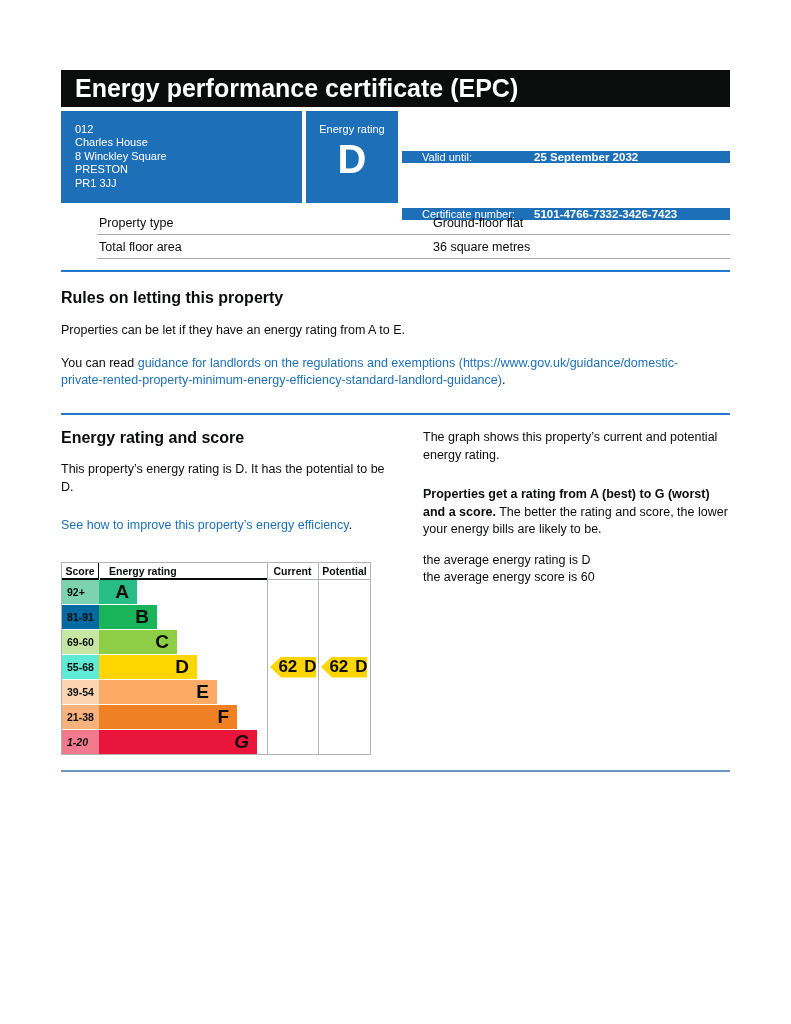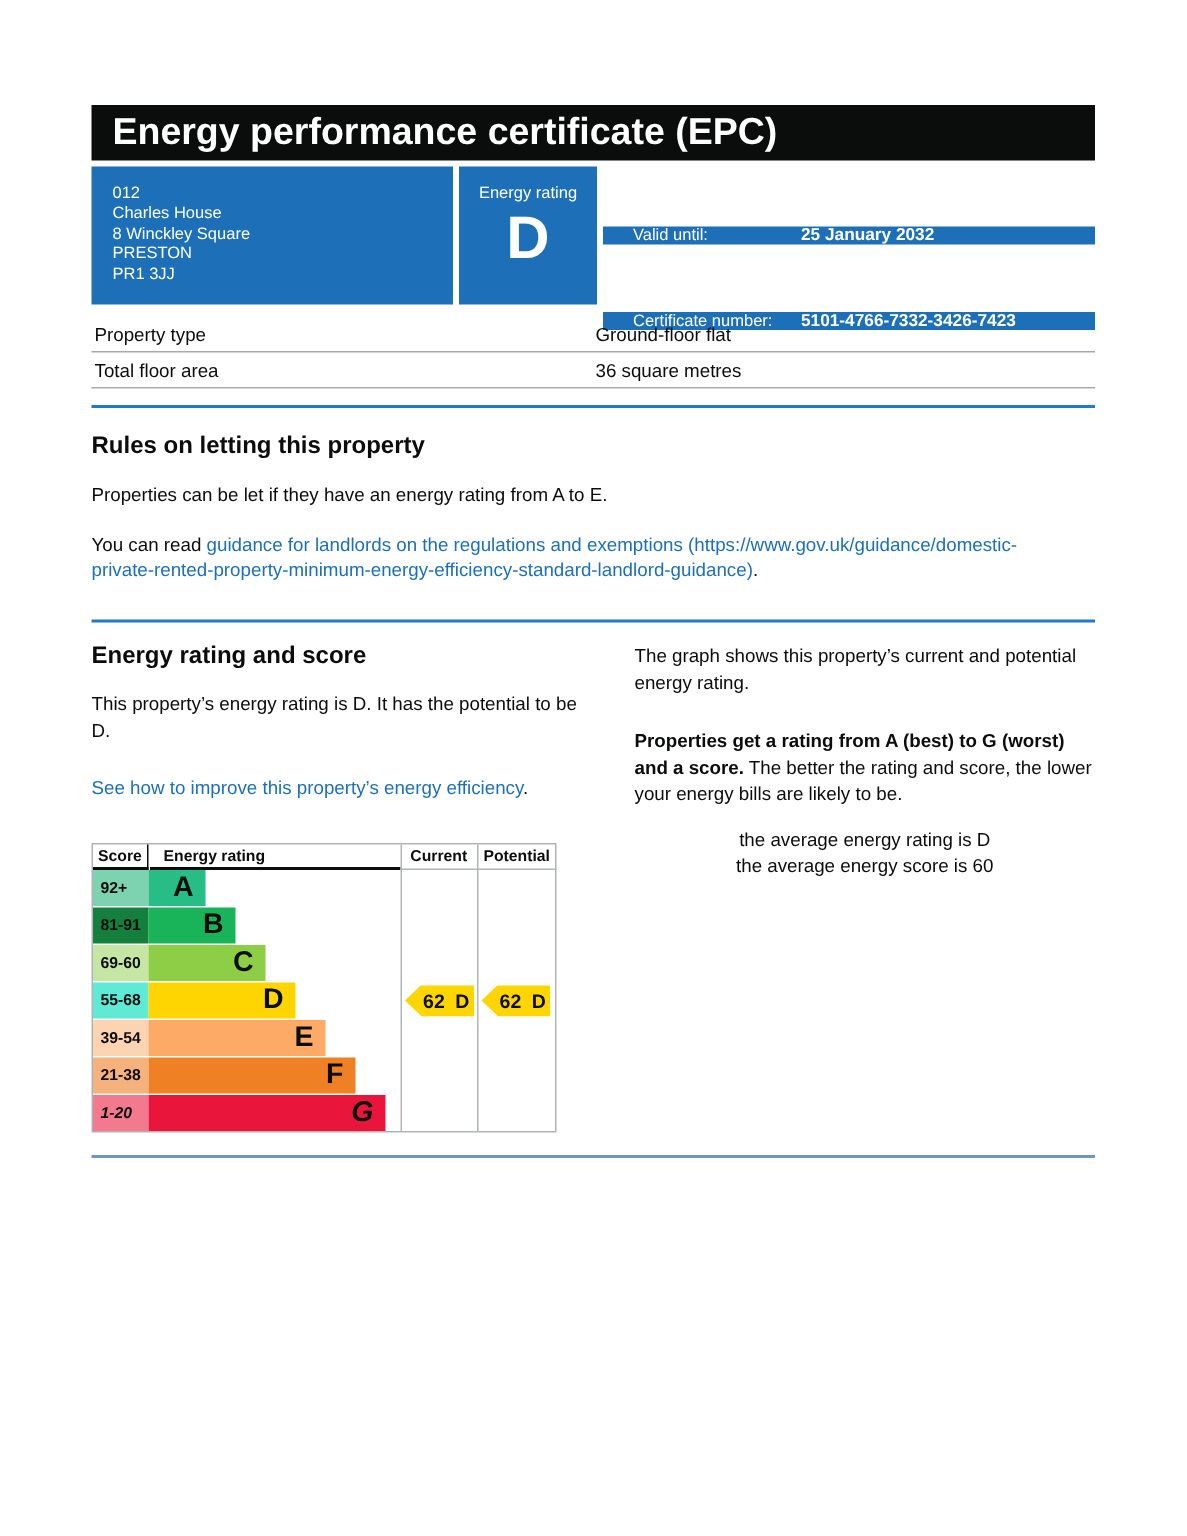--- a/index.html
+++ b/index.html
@@ -24,21 +24,21 @@
   .address-box { width: 241px; padding: 12px 14px; font-size: 11px; line-height: 13.4px; }
   .rating-box { width: 92px; display: flex; flex-direction: column; align-items: center; padding-top: 12px; }
   .rating-box .lbl { font-size: 11px; }
   .rating-box .big { font-size: 40px; font-weight: bold; line-height: 44px; margin-top: 2px; }
   .right-stack { flex: 1; display: flex; flex-direction: column; gap: 5px; }
   .info-box { flex: 1; display: flex; align-items: center; padding-left: 20px; font-size: 11px; margin-top: 40px; }
   .info-box .ilabel { width: 112px; }
   .info-box .ivalue { font-weight: bold; font-size: 11.5px; }
 
   
-  .summary-table { margin-top: 8px; }
+  .summary-table { margin-top: 8px; margin-left: 36px; }
   .srow { display: flex; height: 24px; align-items: center; border-bottom: 1px solid #a9a9a9; font-size: 12.5px; }
   .srow .slabel { width: 336px; padding-left: 2px; }
 
   .rule { border: none; height: 2px; background: #2377cc; }
   .rule.r1 { margin-top: 11px; }
   .rule.r2 { margin-top: 24px; }
   .rule.footer { background: #6e96be; margin-top: 15px; }
 
   
   h2.section-h { font-size: 16px; font-weight: bold; margin-top: 17px; }
@@ -50,21 +50,21 @@
   
   .energy { display: flex; margin-top: 14px; }
   .energy .col-left { width: 362px; }
   .energy .col-left h2 { margin-top: 0; }
   .energy .col-left p { font-size: 12.5px; line-height: 17.5px; width: 330px; }
   .energy .col-left .p1 { margin-top: 14px; }
   .energy .col-left .plink { margin-top: 21px; }
   .energy .col-right { width: 307px; font-size: 12.5px; line-height: 17.5px; }
   .energy .col-right .rp2 { margin-top: 22px; }
   .energy .col-right .rp3 { margin-top: 25px; }
-  .energy .col-right .rp4 { margin-top: 13px; text-align: center; }
+  .energy .col-right .rp4 { margin-top: 13px; }
 
   
   .chart {
     position: relative; width: 310px; height: 193px;
     margin-top: 27px; border: 1px solid #b1b4b6; background: #fff;
     font-size: 10.5px;
   }
   .chd { position: absolute; font-weight: bold; top: 0; height: 17px; line-height: 16px; }
   .chd.score { left: 0; width: 37px; text-align: center; border-right: 1px solid #0b0c0c; border-bottom: 2px solid #0b0c0c; }
   .chd.rating { left: 38px; width: 167px; padding-left: 9px; border-bottom: 2px solid #0b0c0c; }
@@ -77,21 +77,21 @@
     padding-left: 5px; font-weight: bold;
   }
   .band-bar {
     height: 24px; display: flex; align-items: center; justify-content: flex-end;
     padding-right: 8px; font-weight: bold; font-size: 19px; color: #0b0c0c;
   }
   .epc-arrow {
     position: absolute; height: 21px; width: 46px;
     clip-path: polygon(0 50%, 11px 0, 100% 0, 100% 100%, 11px 100%);
     display: flex; align-items: center; justify-content: center;
-    font-weight: bold; font-size: 13px; padding-left: 9px;
+    font-weight: bold; font-size: 17px; padding-left: 9px;
   }
   .epc-arrow .band-letter { margin-left: 7px; }
 </style>
 </head>
 <body>
 
 <div class="page">
 
   <header class="banner">Energy performance certificate (EPC)</header>
 
@@ -103,21 +103,21 @@
         <div>PRESTON</div>
         <div>PR1 3JJ</div>
       </div>
     <div class="blue-box rating-box">
       <span class="lbl">Energy rating</span>
       <span class="big">D</span>
     </div>
     <div class="right-stack">
       <div class="blue-box info-box">
         <span class="ilabel">Valid until:</span>
-        <span class="ivalue">25 January 2032</span>
+        <span class="ivalue">25 September 2032</span>
       </div>
       <div class="blue-box info-box">
         <span class="ilabel">Certificate number:</span>
         <span class="ivalue">5101-4766-7332-3426-7423</span>
       </div>
     </div>
   </div>
 
   <div class="summary-table" id="summary-table">
       <div class="srow">
@@ -151,21 +151,21 @@
         <span class="chd rating">Energy rating</span>
         <span class="chd cur">Current</span>
         <span class="chd pot">Potential</span>
         <div class="vline" style="left:205px"></div>
         <div class="vline" style="left:256px"></div>
       <div class="band-row" style="top: 17px;">
             <div class="score-cell" style="background: rgb(125, 210, 175);">92+</div>
             <div class="band-bar" style="background: rgb(40, 189, 135); width: 38px;">A</div>
           </div>
           <div class="band-row" style="top: 42px;">
-            <div class="score-cell" style="background: #15803d;">81-91</div>
+            <div class="score-cell" style="background: #0369a1;">81-91</div>
             <div class="band-bar" style="background: rgb(25, 180, 89); width: 58px;">B</div>
           </div>
           <div class="band-row" style="top: 67px;">
             <div class="score-cell" style="background: rgb(198, 231, 163);">69-60</div>
             <div class="band-bar" style="background: rgb(141, 206, 70); width: 78px;">C</div>
           </div>
           <div class="band-row" style="top: 92px;">
             <div class="score-cell" style="background: #5eead4;">55-68</div>
             <div class="band-bar" style="background: rgb(255, 213, 0); width: 98px;">D</div>
           </div>

